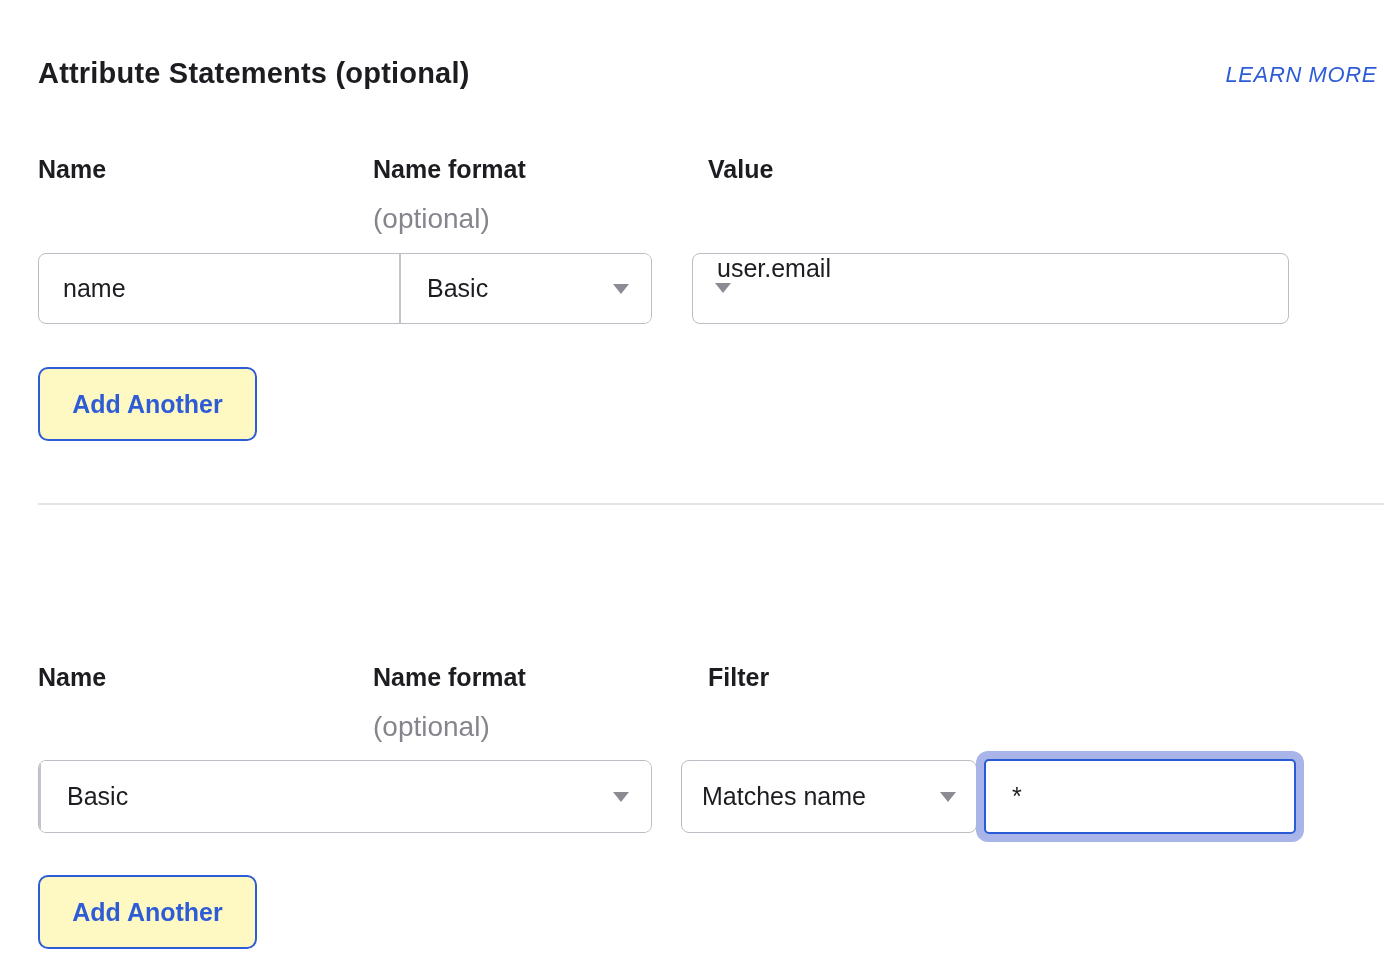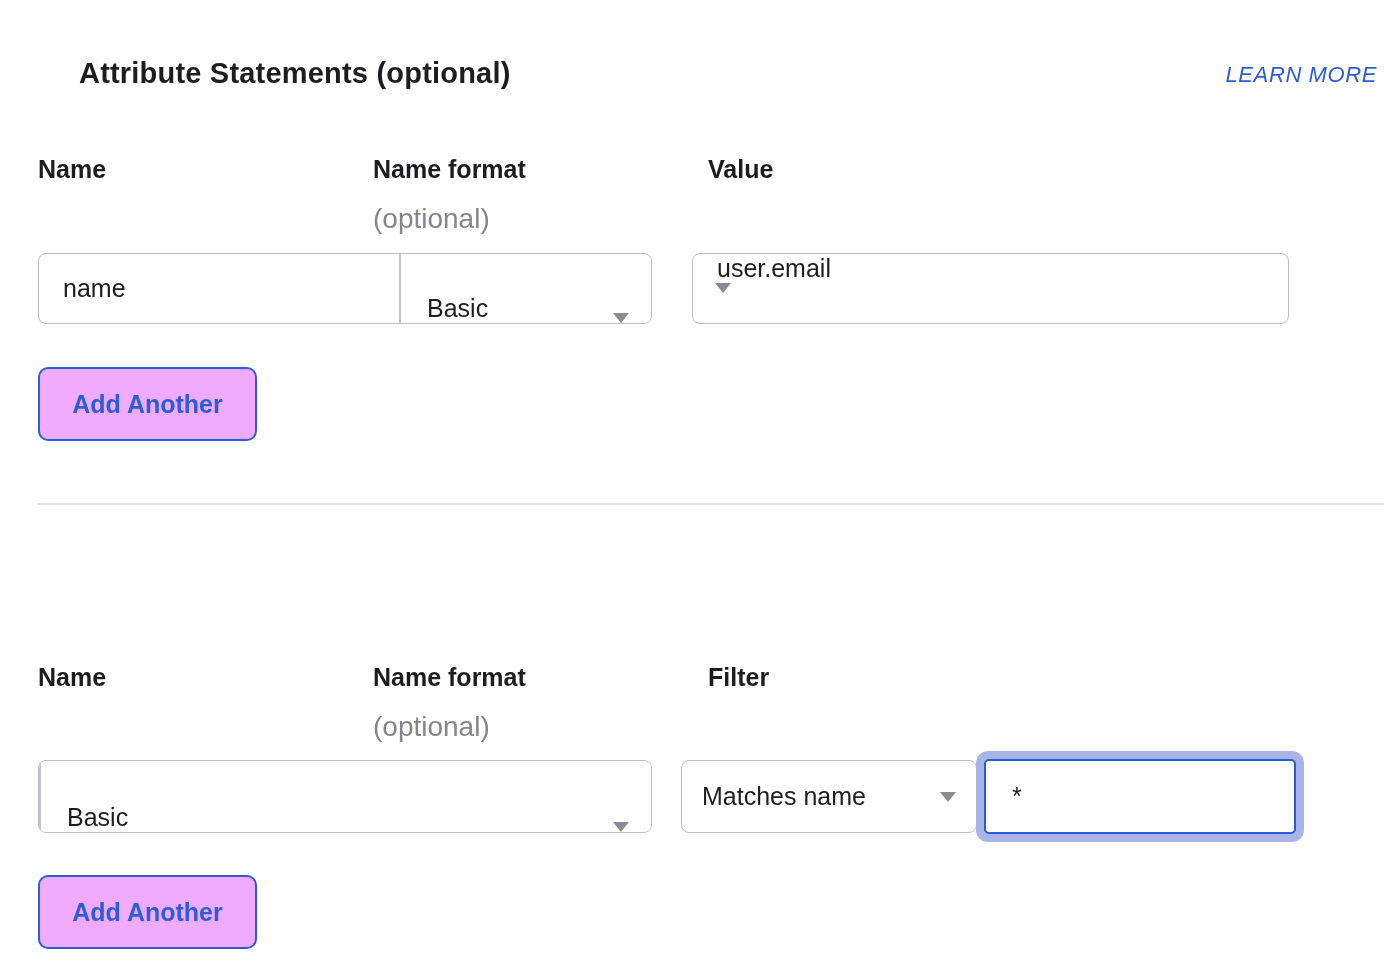--- a/index.html
+++ b/index.html
@@ -67,21 +67,21 @@
     background: transparent;
     min-width: 0;
   }
   .group-divider {
     width: 2px;
     background: #c3c4ca;
     flex: 0 0 auto;
   }
   .select-box {
     display: flex;
-    align-items: flex-end;
+    align-items: center;
     justify-content: space-between;
     padding: 0 22px 0 26px;
     cursor: pointer;
     background: #ffffff;
     flex: 1 1 auto;
   }
   .select-box .select-value {
     font-size: 25px;
     color: #1d1d21;
   }
@@ -135,21 +135,21 @@
     font-size: 25px;
     color: #1d1d21;
     padding: 0 26px;
     background: #ffffff;
   }
   .add-btn {
     position: absolute;
     left: 38px;
     width: 219px;
     height: 74px;
-    background: #f0abfc;
+    background: #fef9c3;
     border: 2.5px solid #2e5cd6;
     border-radius: 10px;
     color: #2e5cd6;
     font-family: inherit;
     font-size: 25px;
     font-weight: bold;
     cursor: pointer;
   }
   .hr-divider {
     position: absolute;
@@ -158,21 +158,21 @@
     top: 503px;
     height: 1.5px;
     background: #e3e3e8;
   }
 </style>
 </head>
 <body>
 
 <div class="screen">
 
-  <h2 class="section-title" style="top:58px;margin-left:41px;">Attribute Statements (optional)</h2>
+  <h2 class="section-title" style="top:58px;">Attribute Statements (optional)</h2>
 
   <a class="learn-more">LEARN MORE</a>
 
   <div class="col-label" style="left:38px; top:155px;">Name</div>
   <div class="col-label" style="left:373px; top:155px;">Name format</div>
   <div class="col-note" style="left:373px; top:203px;">(optional)</div>
   <div class="col-label" style="left:708px; top:155px;">Value</div>
 
   <div class="input-group" style="left:38px; top:253px; width:614px; height:71px;">
     <input class="text-input" style="width: 360px;" type="text" value="name">

